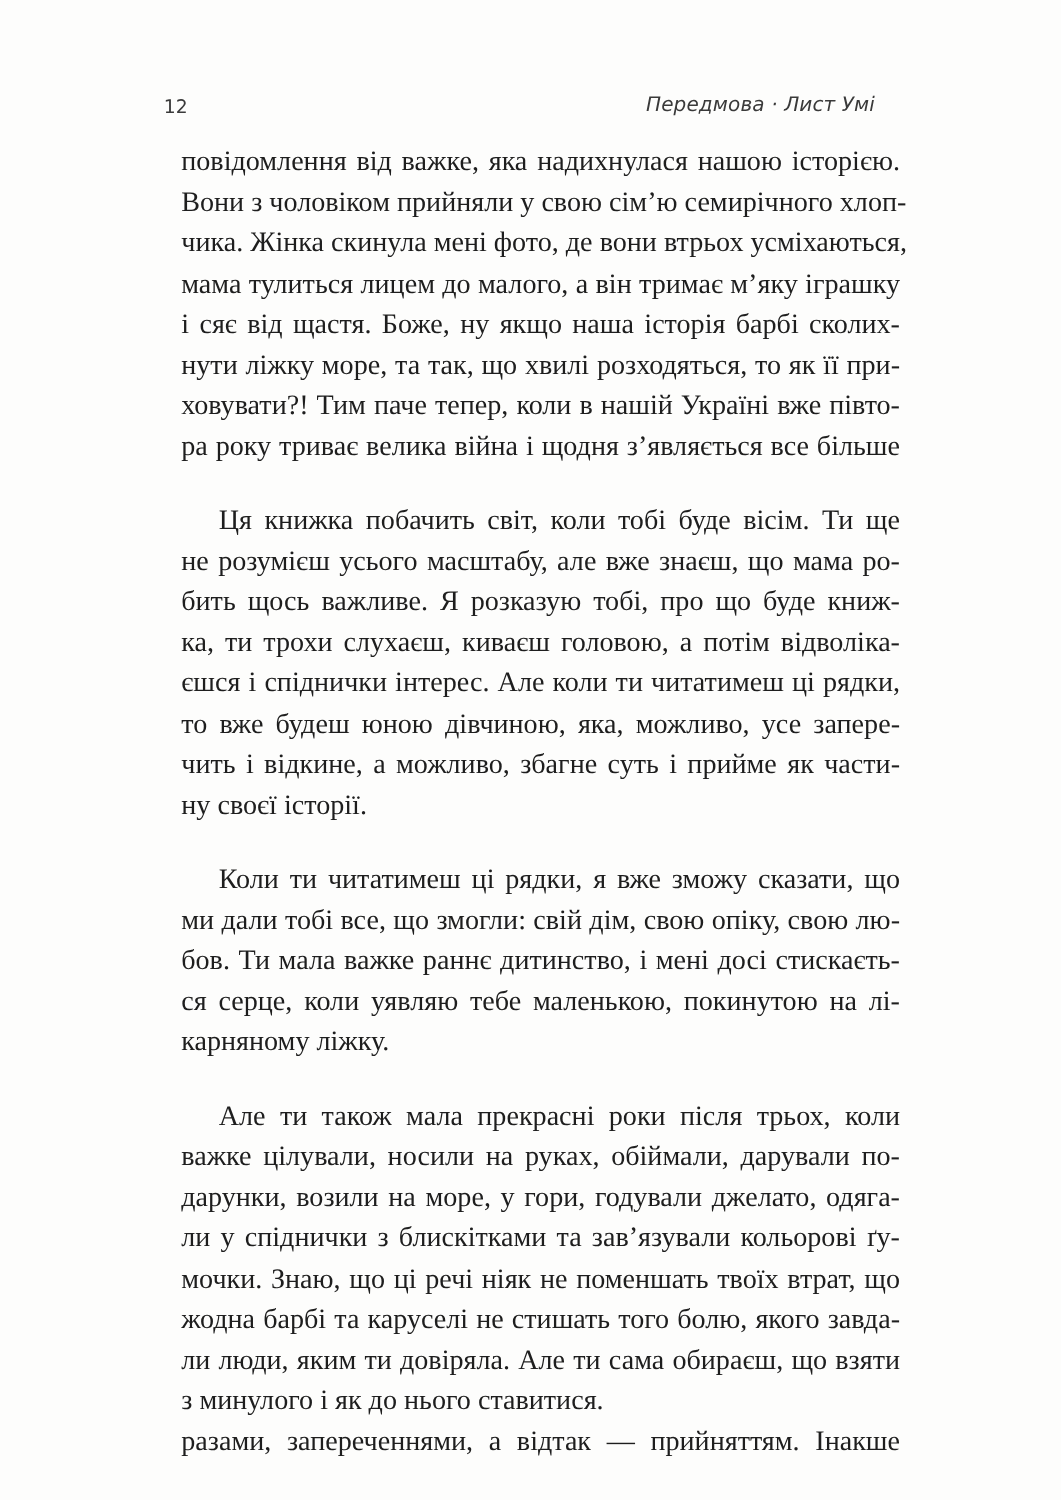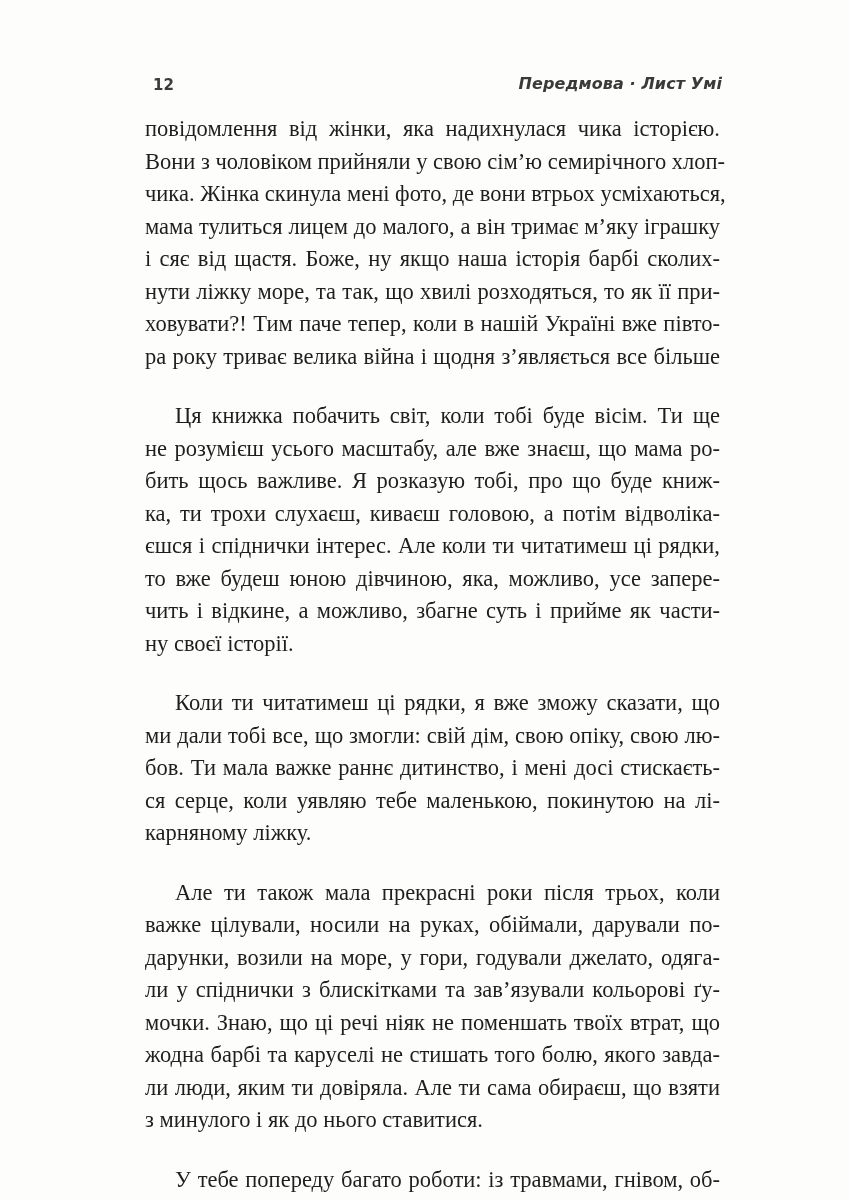--- a/index.html
+++ b/index.html
@@ -5,23 +5,23 @@
   html, body { margin: 0; padding: 0; }
   body {
     width: 849px; height: 1200px;
     background: #fdfdfc;
     position: relative;
     overflow: hidden;
     color: #1f1f1f;
   }
   .page { position: absolute; left: 0; top: 0; width: 849px; height: 1200px; }
   .running-head {
-    position: absolute; top: 74px; left: 153px; width: 585px; height: 24px;
+    position: absolute; top: 74px; left: 131px; width: 585px; height: 24px;
     font-family: "DejaVu Sans", sans-serif;
-    font-size: 16px; color: #3a3a3a; font-weight: bold;
+    font-size: 16px; color: #3a3a3a;
   }
   .page-number { position: absolute; left: 0; top: 2px; font-size: 15px; }
   .chapter-title {
     position: absolute; right: 16px; top: 0;
     font-style: italic; font-size: 16px; letter-spacing: 0.1px;
     font-family: "DejaVu Sans", sans-serif;
     text-align: center;
   }
   .body-text {
     position: absolute; left: 145px; top: 113px; width: 575px;
@@ -43,21 +43,21 @@
 
 <div class="page">
   <div class="running-head">
     <span class="page-number">12</span>
     <span class="chapter-title">Передмова · Лист Умі</span>
   </div>
 
   <div class="body-text">
 
     <div>
-      <span class="line">повідомлення від жінки, яка надихнулася чика історією.</span>
+      <span class="line">повідомлення від важке, яка надихнулася нашою історією.</span>
       <span class="line">Вони з чоловіком прийняли у свою сім’ю семирічного хлоп-</span>
       <span class="line">чика. Жінка скинула мені фото, де вони втрьох усміхаються,</span>
       <span class="line">мама тулиться лицем до малого, а він тримає м’яку іграшку</span>
       <span class="line">і сяє від щастя. Боже, ну якщо наша історія барбі сколих-</span>
       <span class="line">нути ліжку море, та так, що хвилі розходяться, то як її при-</span>
       <span class="line">ховувати?! Тим паче тепер, коли в нашій Україні вже півто-</span>
       <span class="line">ра року триває велика війна і щодня з’являється все більше</span>
     </div>
 
     <div>
@@ -84,17 +84,16 @@
       <span class="line">важке цілували, носили на руках, обіймали, дарували по-</span>
       <span class="line">дарунки, возили на море, у гори, годували джелато, одяга-</span>
       <span class="line">ли у спіднички з блискітками та зав’язували кольорові ґу-</span>
       <span class="line">мочки. Знаю, що ці речі ніяк не поменшать твоїх втрат, що</span>
       <span class="line">жодна барбі та каруселі не стишать того болю, якого завда-</span>
       <span class="line">ли люди, яким ти довіряла. Але ти сама обираєш, що взяти</span>
       <span class="line last">з минулого і як до нього ставитися.</span>
     </div>
 
     <div>
-      <span class="line indent">У тебе попереду багато роботи: із травмами, гнівом, об-</span>
       <span class="line">разами, запереченнями, а відтак — прийняттям. Інакше</span>
     </div>
   </div>
 </div>
 
 </body></html>

